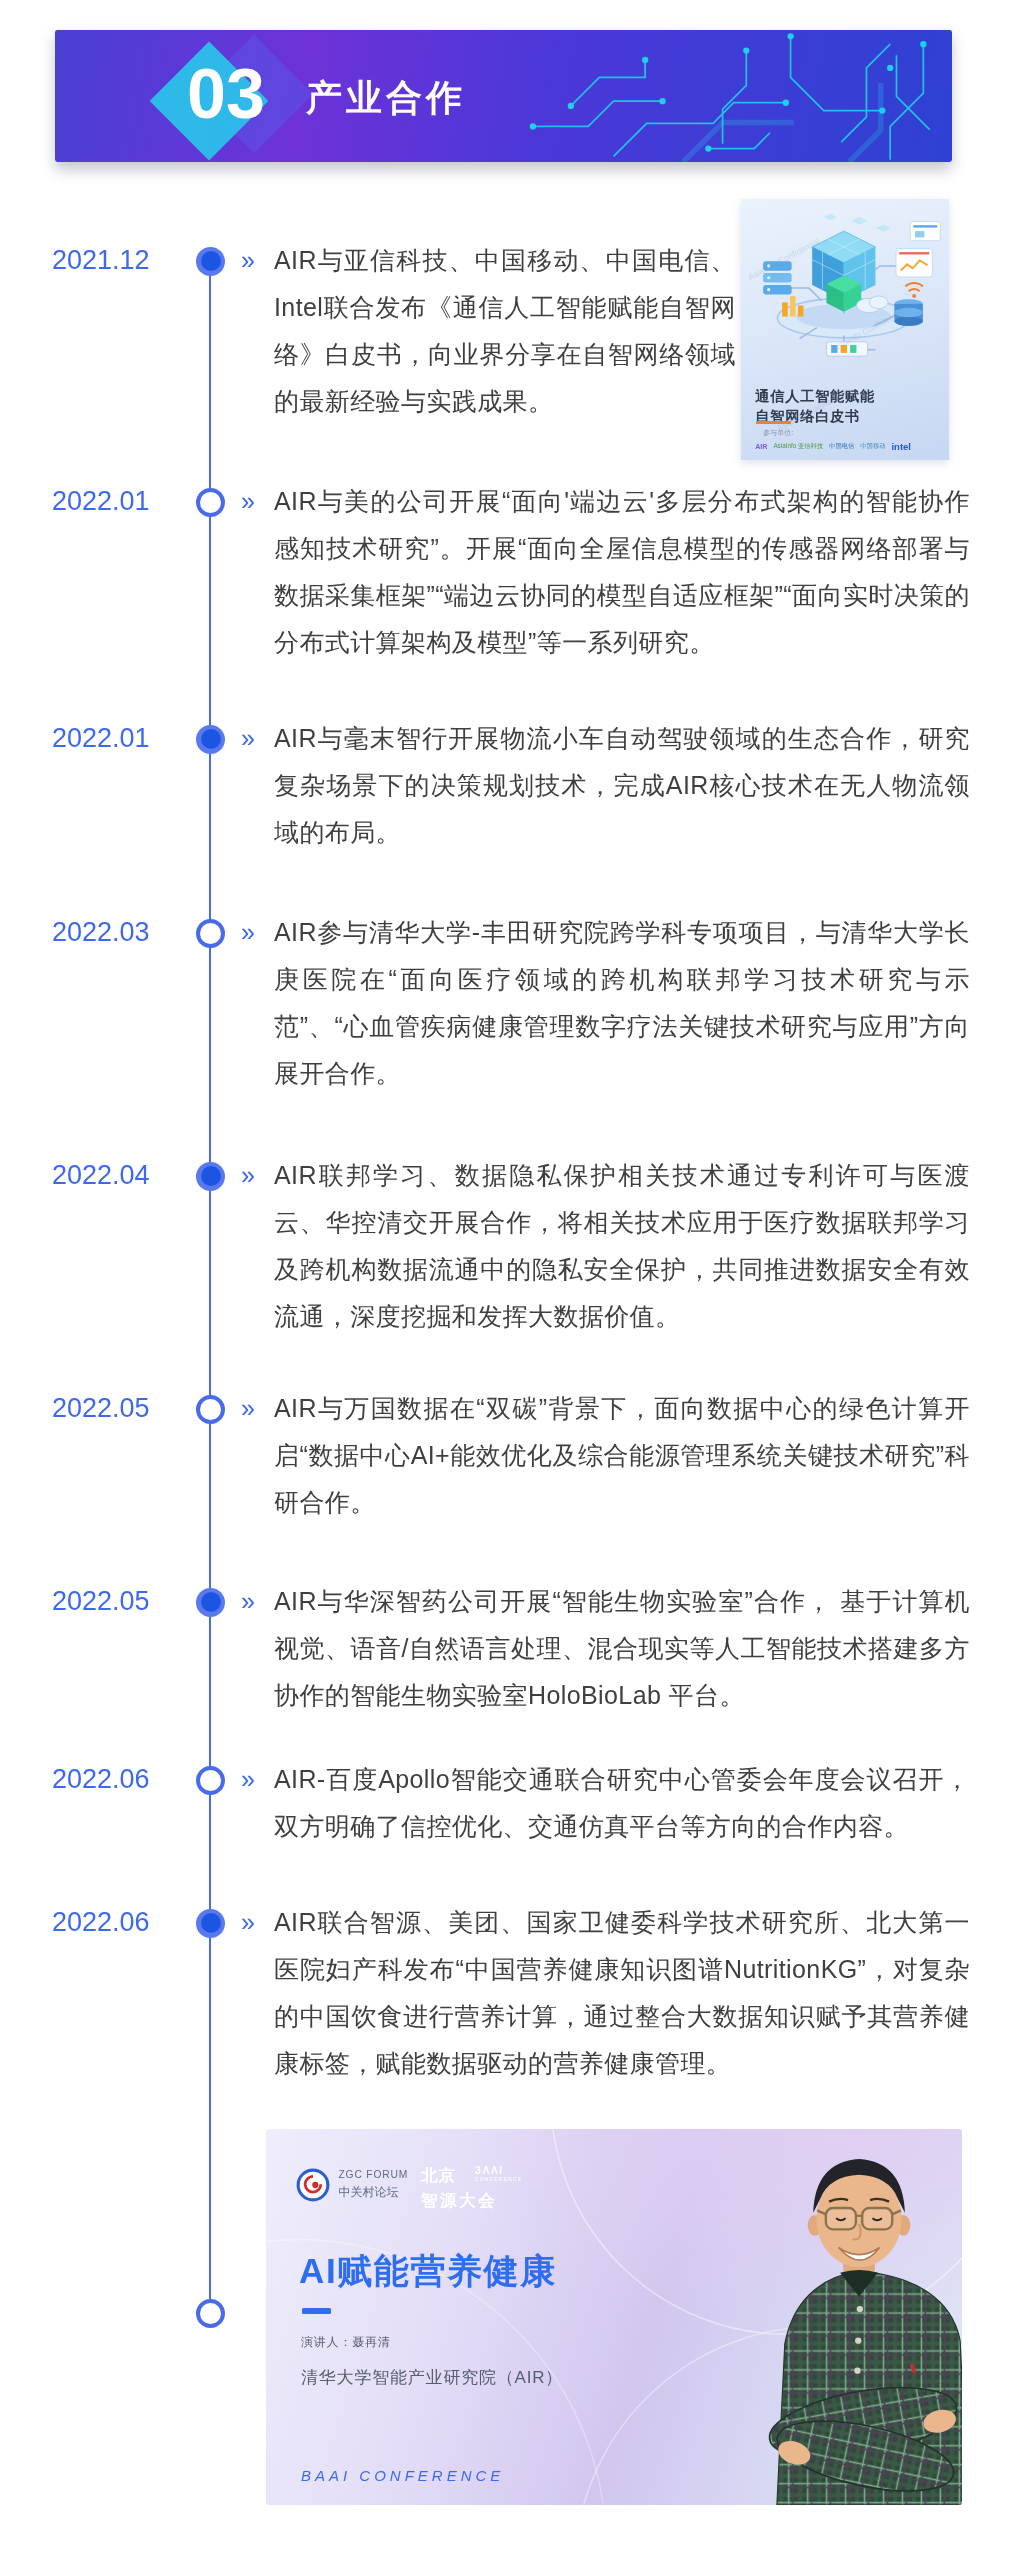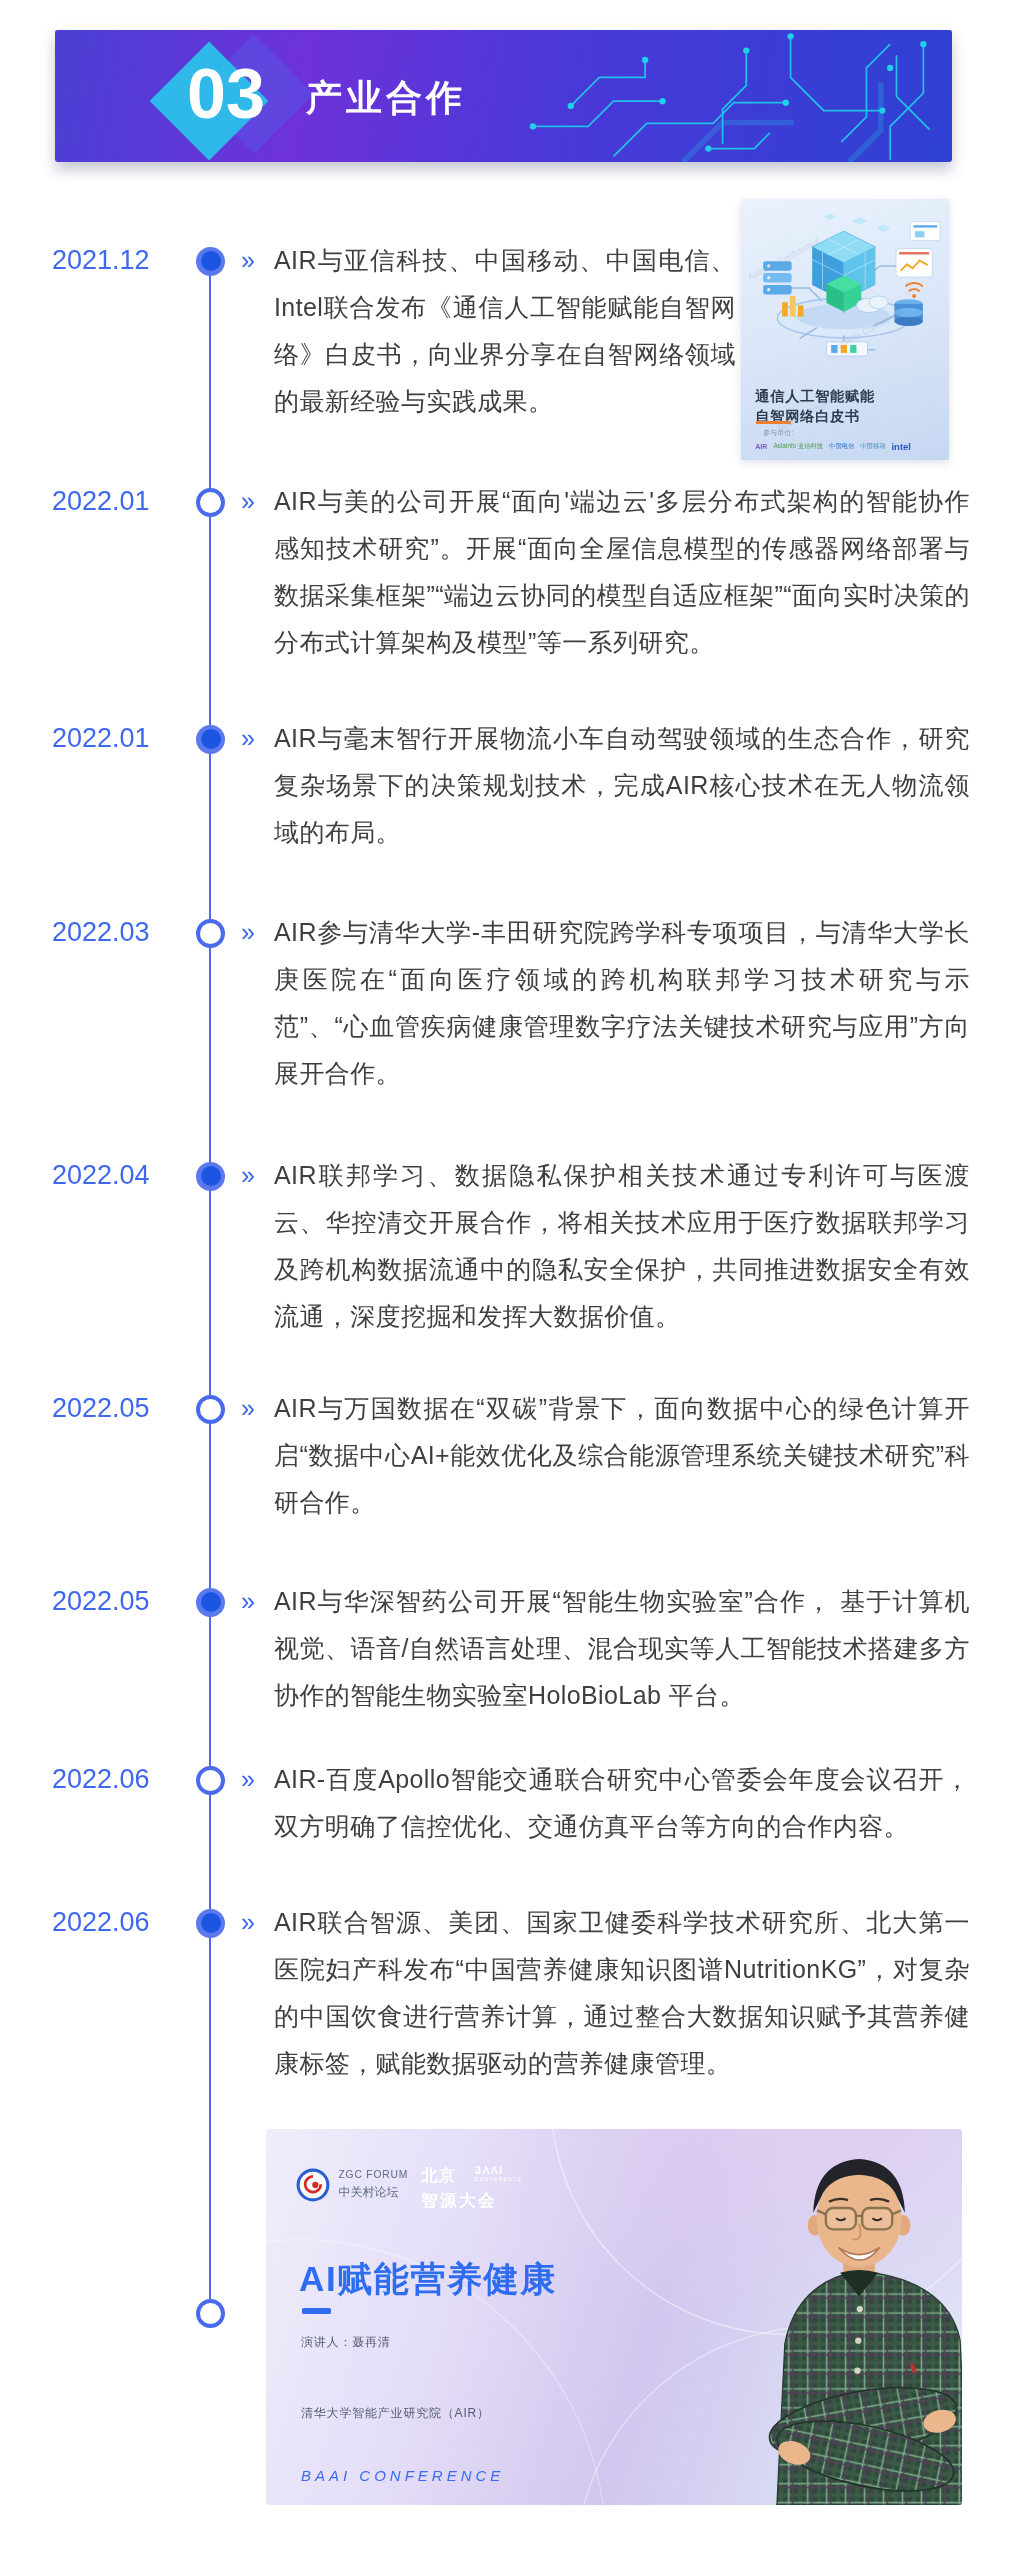--- a/index.html
+++ b/index.html
@@ -58,24 +58,24 @@
   .person{right:0;bottom:0;}
   .zgc{position:absolute;left:28.5px;top:38px;display:flex;gap:8px;align-items:center;}
   .zgc-l1{font-size:10.3px;color:#5c6a85;letter-spacing:0.8px;}
   .zgc-l2{font-size:12px;color:#5c6a85;margin-top:4px;}
   .baai{position:absolute;left:155px;top:36px;color:#fff;}
   .baai-row{display:flex;gap:19px;align-items:flex-start;}
   .baai-cn{font-size:16.6px;font-weight:bold;letter-spacing:0.8px;}
   .baai-mark{display:block;font-size:10px;font-weight:bold;letter-spacing:1.6px;line-height:11px;}
   .baai-sub{display:block;font-size:5.1px;letter-spacing:1.2px;}
   .baai-cn2{font-size:16.6px;font-weight:bold;letter-spacing:2.4px;margin-top:3.2px;}
-  .b-title{position:absolute;left:33px;top:119px;font-size:35px;font-weight:bold;color:#2e6cf0;letter-spacing:1.6px;margin-top:8px;}
+  .b-title{position:absolute;left:33px;top:119px;font-size:35px;font-weight:bold;color:#2e6cf0;letter-spacing:1.6px;}
   .b-dash{position:absolute;left:36px;top:179px;width:28.5px;height:5.5px;background:#2e6cf0;border-radius:1.6px;}
   .spk1{position:absolute;left:35px;top:205px;font-size:12px;color:#545e6e;letter-spacing:0.8px;}
-  .spk2{position:absolute;left:35px;top:237px;font-size:12px;color:#545e6e;letter-spacing:0.8px;margin-top:39px;}
+  .spk2{position:absolute;left:35px;top:237px;font-size:17px;color:#545e6e;letter-spacing:0.8px;}
   .b-footer{position:absolute;left:35px;top:338px;font-size:15px;font-style:italic;color:#3b6af0;letter-spacing:4px;}
 </style>
 </head>
 <body>
 
 <div class="page">
 
   <div class="header">
     <svg class="circuit" viewBox="0 0 560 167">
       <g stroke="#1fd0ea" stroke-width="2.2" fill="none" opacity="0.9">

